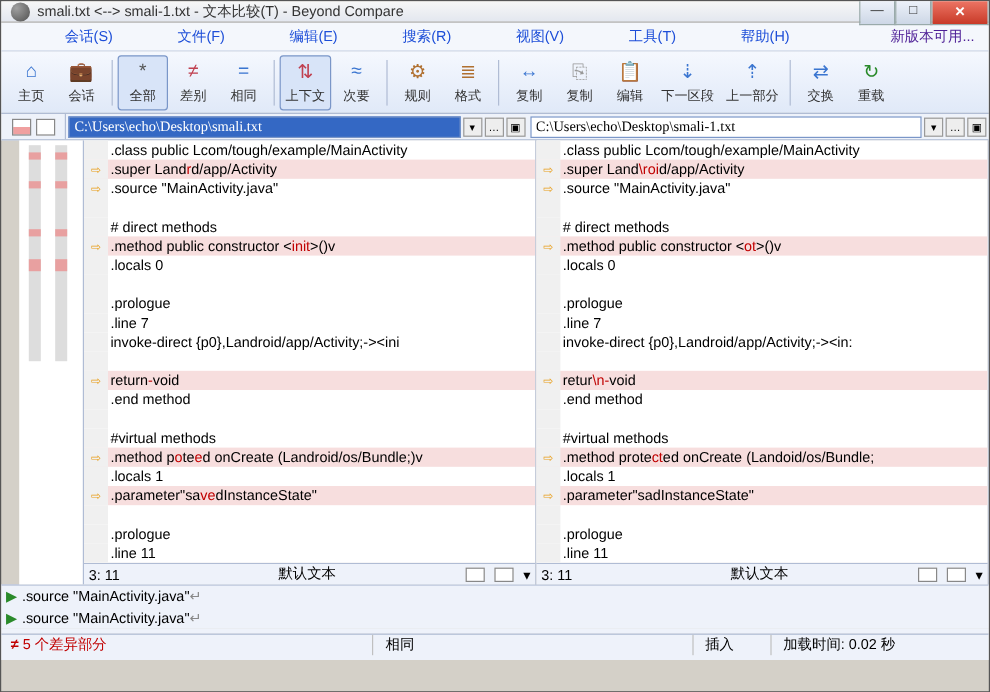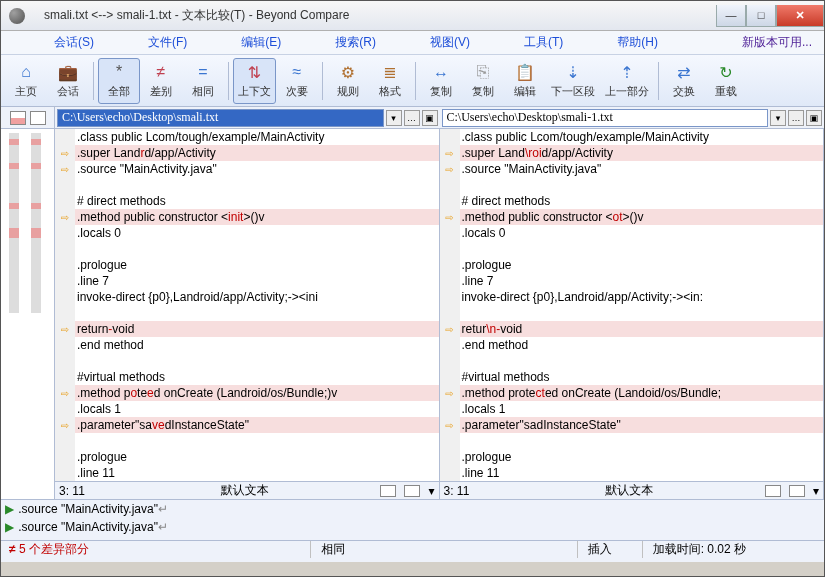--- a/index.html
+++ b/index.html
@@ -1,17 +1,17 @@
 <!DOCTYPE html>
 <html><head>
 <meta charset="utf-8">
 <style>
 * { margin:0; padding:0; box-sizing:border-box; font-family:"Microsoft YaHei","SimSun",Arial,sans-serif; font-size:12px; }
 body { background:#d4d0c8; width:825px; height:577px; overflow:hidden; border:1px solid #555; }
-.titlebar { height:30px; background:linear-gradient(#f7f7f7,#e3e7ef); display:flex; align-items:center; padding:0 0 0 8px; border-bottom:1px solid #b0b0b0;gap:13px; }
+.titlebar { height:18px; background:linear-gradient(#f7f7f7,#e3e7ef); display:flex; align-items:center; padding:0 0 0 8px; border-bottom:1px solid #b0b0b0; }
 .titlebar .ico { width:16px; height:16px; border-radius:8px; background:radial-gradient(circle at 30% 30%,#a0a0a0,#505050); margin-right:6px;}
 .titlebar .ttl { flex:1; color:#333; }
 .winbtns { display:flex; height:22px; }
 .winbtn { width:30px; height:22px; border:1px solid #9aa; border-top:none; display:flex; align-items:center; justify-content:center; background:linear-gradient(#f0f4fb,#cdd7e6); font-size:11px; color:#333; }
 .winbtn.close{ width:48px; background:linear-gradient(#f07a6a,#c83a28); color:#fff; font-weight:bold; }
 .menubar{ height:24px; background:#f4f7fc; display:flex; align-items:center; padding:0 6px; border-bottom:1px solid #c8d2e4;}
 .menuit{ padding:3px 7px; color:#1d4ed8;margin-left:40px; }
 .menulnk{ color:#4c1d95; margin-left:auto; padding:3px 6px;}
 .toolbar{ height:52px; background:linear-gradient(#f5f8fe,#e0e9f8); display:flex; align-items:center; padding:0 4px; border-bottom:1px solid #b0bcd4; gap:0;}
 .tbtn{ min-width:42px; height:46px; display:flex; flex-direction:column; align-items:center; justify-content:center; padding:2px 4px; border:1px solid transparent; border-radius:3px;}
@@ -19,21 +19,21 @@
 .tbtn .ic{ width:20px; height:20px; display:flex; align-items:center; justify-content:center; font-size:16px;}
 .tbtn .lb{ font-size:11px; color:#333; margin-top:2px;}
 .tsep{ width:1px; height:38px; background:#b0bcd4; margin:0 4px;}
 .paths{ height:22px; background:#eef2fa; display:flex; border-bottom:1px solid #b0bcd4;}
 .sideico{ width:54px; display:flex; align-items:center; justify-content:center; gap:4px; border-right:1px solid #b0bcd4;}
 .sideico .box{ width:16px; height:14px; border:1px solid #888; background:#fff;}
 .pathhalf{ flex:1; display:flex; align-items:center; padding:0 2px; gap:2px;}
 .pathinp{ flex:1; height:18px; border:1px solid #7a96c8; padding:0 4px; font-family:Liberation Serif, serif; font-size:12px;}
 .pathinp.active{ background:#3468c4; color:#fff;}
 .pbtn{ width:16px; height:16px; border:1px solid #999; background:#eee; display:flex; align-items:center; justify-content:center; font-size:9px;}
-.diffarea{ display:flex; height:370px;}
+.diffarea{ display:flex; height:370px;margin-left:15px;}
 .overview{ width:54px; background:#fff; border-right:1px solid #b0bcd4; position:relative;}
 .ov-bar{ width:10px; position:absolute; left:8px; top:4px;}
 .ov-bar2{ left:30px;}
 .ov-seg{ width:10px; position:absolute; left:0;}
 .pane{ flex:1; display:flex; flex-direction:column; border-right:1px solid #b0bcd4; min-width:0;}
 .code{ flex:1; background:#fff; overflow:hidden; font-family:"Courier New",monospace; font-size:12px; position:relative;}
 .ln{ display:flex; height:16px; line-height:16px; white-space:pre;}
 .gut{ width:20px; flex-shrink:0; background:#f0f0f0; text-align:center;}
 .arrow{ color:#e8a020; font-size:10px;}
 .txt{ padding-left:2px; flex:1; overflow:hidden;}

